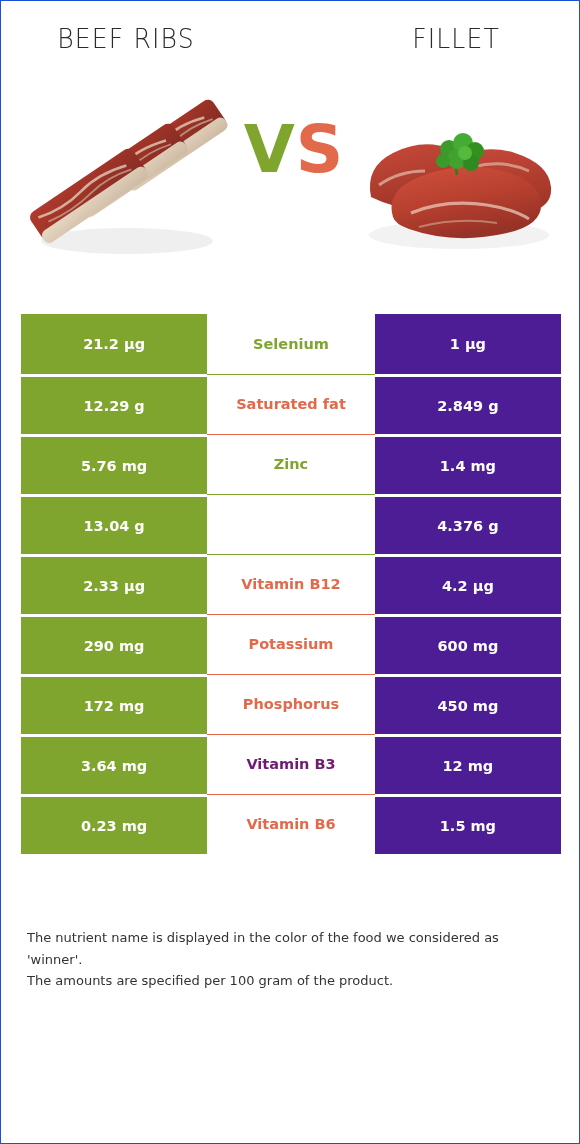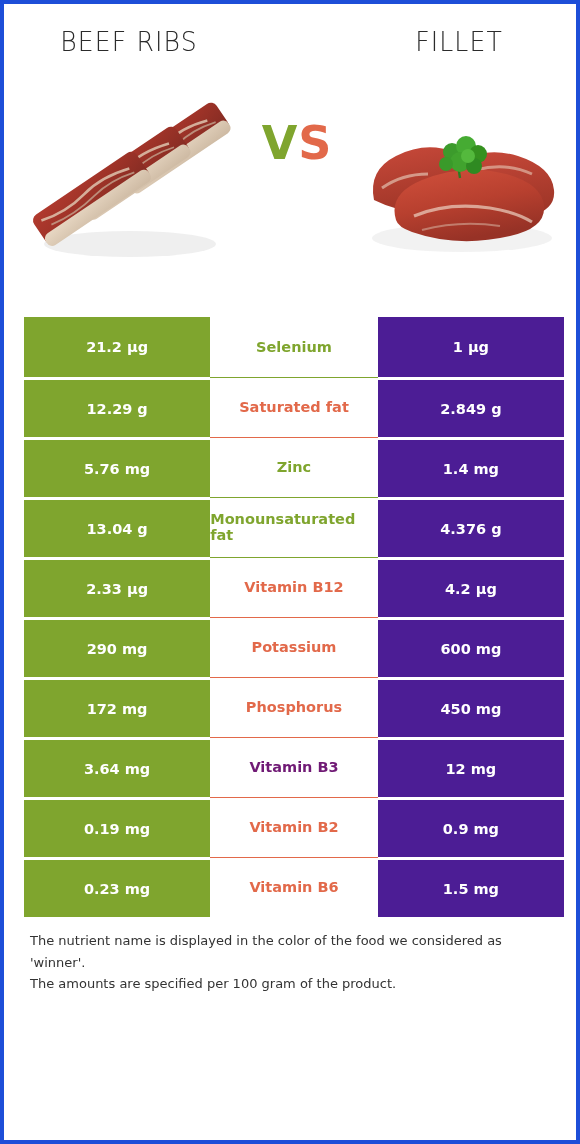--- a/index.html
+++ b/index.html
@@ -8,21 +8,21 @@
     background: #ffffff;
   }
   body {
     font-family: "Liberation Sans", sans-serif;
   }
   #page {
     position: relative;
     width: 580px;
     height: 1144px;
     background: #ffffff;
-    border: 4px solid #1d4ed8;
+    border: 1px solid #1d4ed8;
     box-sizing: border-box;
     overflow: hidden;
   }
 
   
   .titles {
     position: absolute;
     top: 22px;
     left: 0;
     width: 580px;
@@ -50,21 +50,21 @@
     left: 0;
     width: 580px;
     height: 180px;
   }
   .vs {
     position: absolute;
     left: 233px;
     top: 28px;
     width: 120px;
     text-align: center;
-    font-size: 46px;
+    font-size: 66px;
     font-weight: 700;
     letter-spacing: 1px;
     font-family: "DejaVu Sans", sans-serif;
     line-height: 1;
   }
   .vs .v { color: #7FA52E; }
   .vs .s { color: #E2694A; }
 
   .food {
     position: absolute;
@@ -259,21 +259,20 @@
         <div class="cell cell-mid">
           <div class="sep" style="background: rgb(226, 105, 74);"></div>
           <span style="color: rgb(127, 165, 46); text-align: right;">Zinc</span>
         </div>
         <div class="cell cell-right">1.4 mg</div>
       </div>
       <div class="row">
         <div class="cell cell-left">13.04 g</div>
         <div class="cell cell-mid">
           <div class="sep" style="background: rgb(127, 165, 46);"></div>
-          <span style="color: rgb(127, 165, 46);">Monounsaturated fat</span>
         </div>
         <div class="cell cell-right">4.376 g</div>
       </div>
       <div class="row">
         <div class="cell cell-left">2.33 µg</div>
         <div class="cell cell-mid">
           <div class="sep" style="background: rgb(127, 165, 46);"></div>
           <span style="color: rgb(226, 105, 74);">Vitamin B12</span>
         </div>
         <div class="cell cell-right">4.2 µg</div>
@@ -294,28 +293,20 @@
         </div>
         <div class="cell cell-right">450 mg</div>
       </div>
       <div class="row">
         <div class="cell cell-left">3.64 mg</div>
         <div class="cell cell-mid">
           <div class="sep" style="background: rgb(226, 105, 74);"></div>
           <span style="color: #701a75;">Vitamin B3</span>
         </div>
         <div class="cell cell-right">12 mg</div>
-      </div>
-      <div class="row">
-        <div class="cell cell-left">0.19 mg</div>
-        <div class="cell cell-mid">
-          <div class="sep" style="background: rgb(226, 105, 74);"></div>
-          <span style="color: rgb(226, 105, 74);">Vitamin B2</span>
-        </div>
-        <div class="cell cell-right">0.9 mg</div>
       </div>
       <div class="row">
         <div class="cell cell-left">0.23 mg</div>
         <div class="cell cell-mid">
           <div class="sep" style="background: rgb(226, 105, 74);"></div>
           <span style="color: rgb(226, 105, 74);">Vitamin B6</span>
         </div>
         <div class="cell cell-right">1.5 mg</div>
       </div>
     </div>

